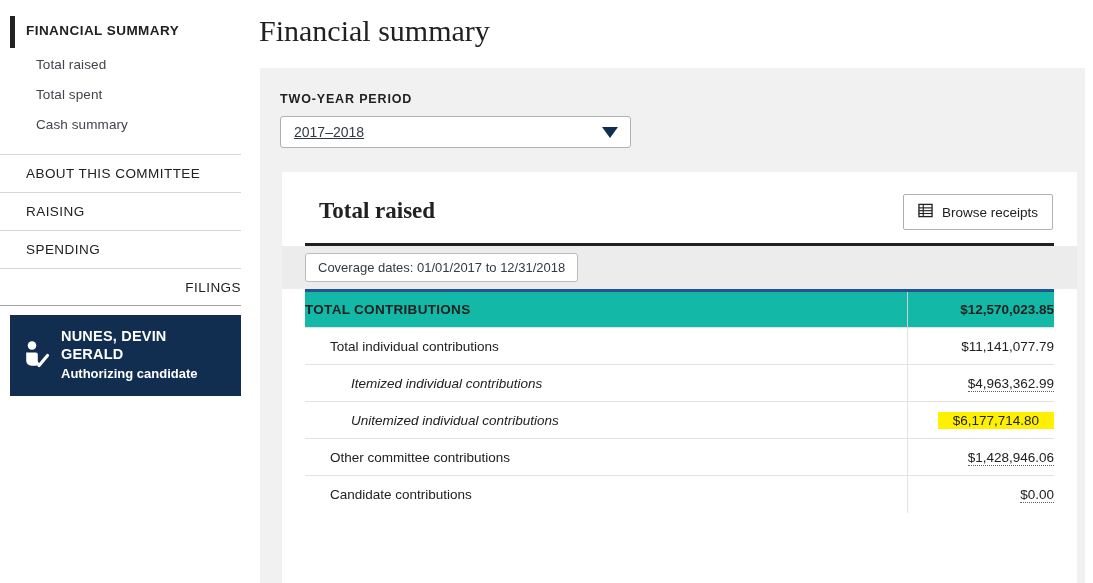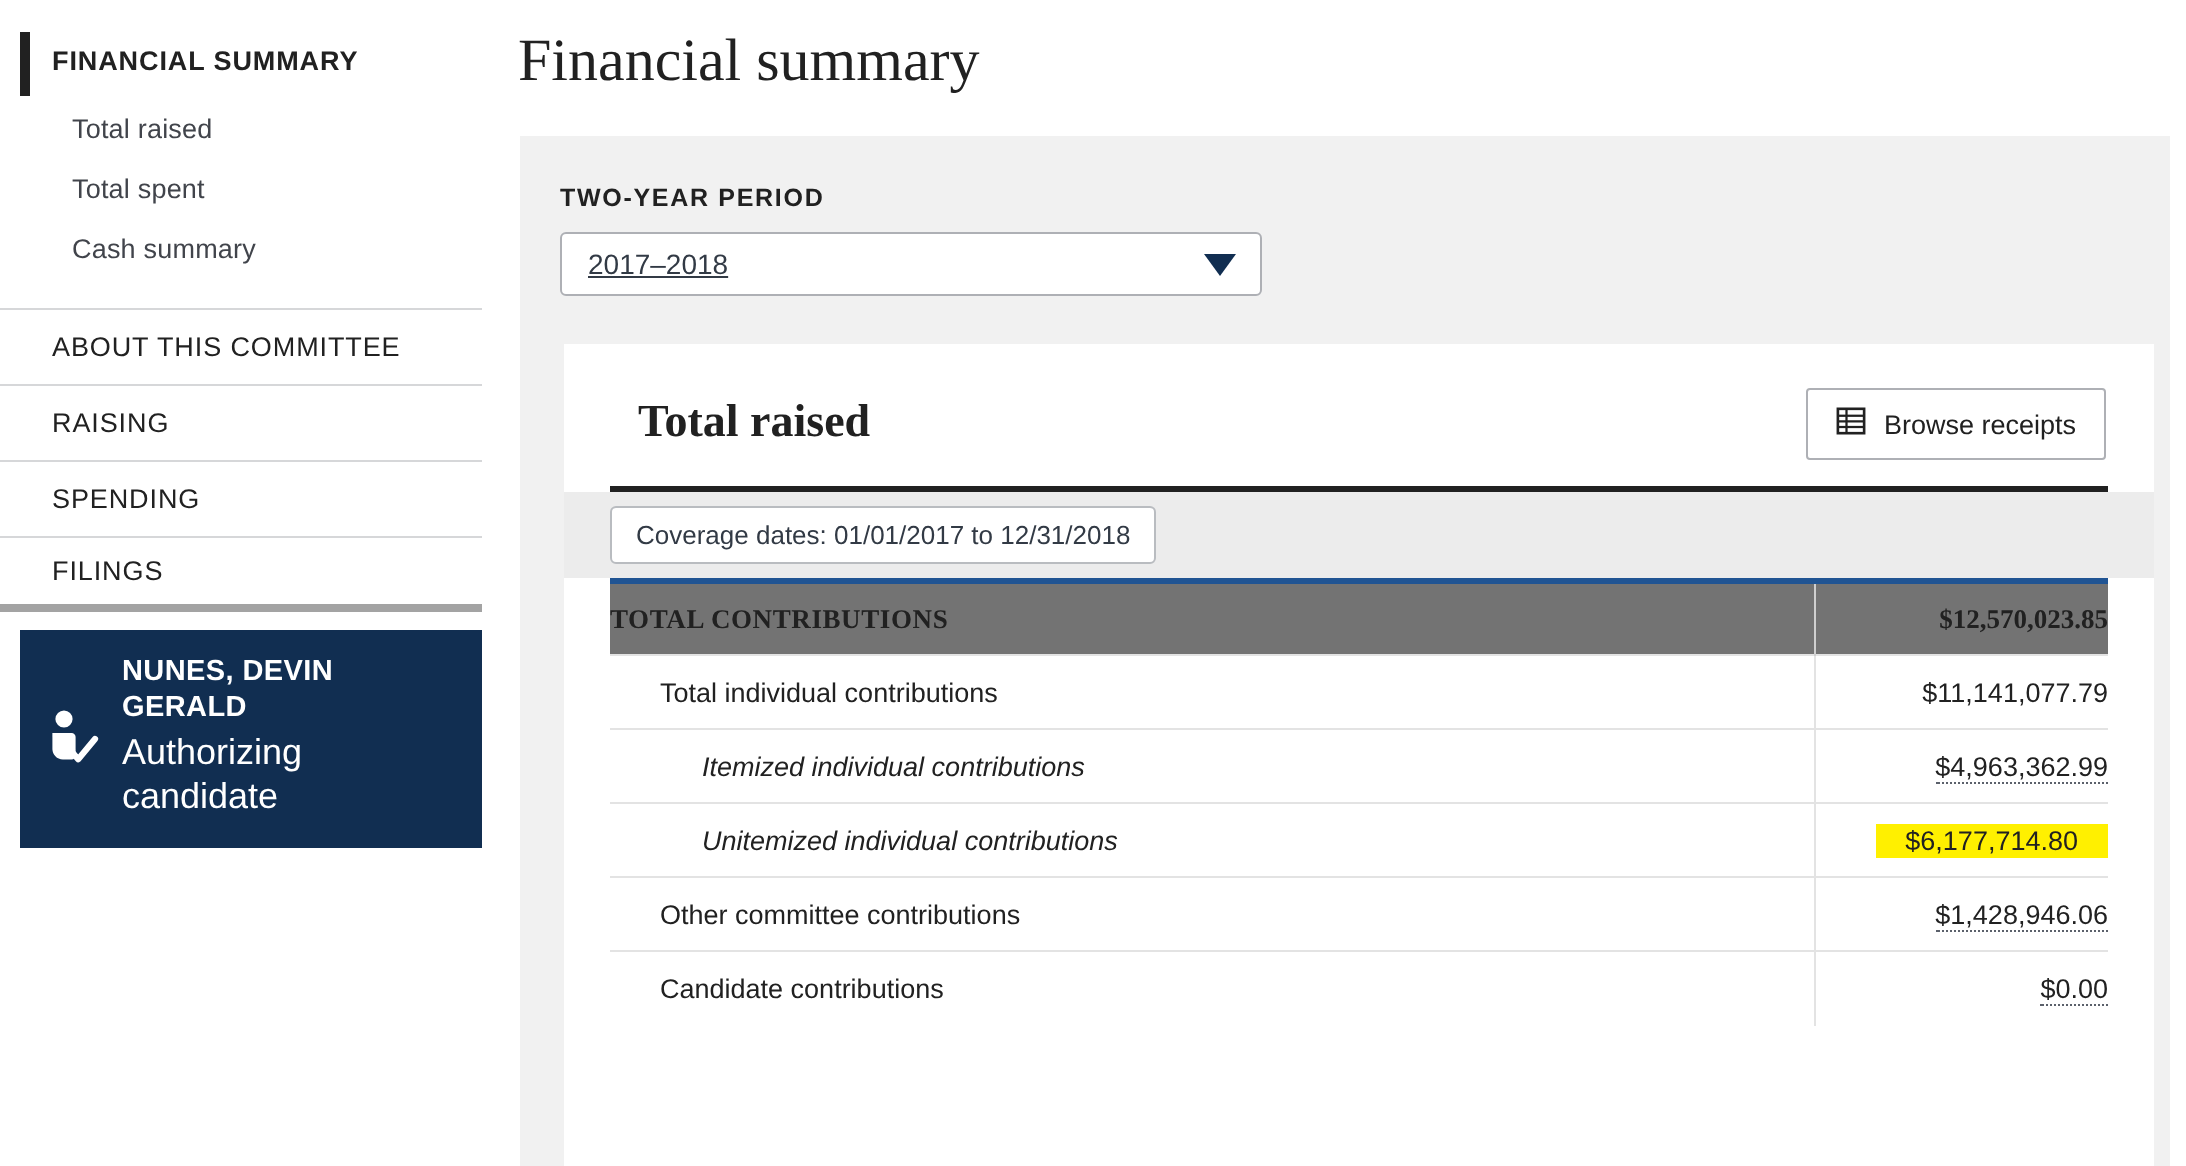--- a/index.html
+++ b/index.html
@@ -52,21 +52,21 @@
   }
   .side-sections { margin-top: 14px; padding: 0 14px 0 0; }
   .side-section {
     border-top: 1px solid #d6d7d9;
     padding-left: 26px;
     height: 38px;
     display: flex;
     align-items: center;
     cursor: pointer;
   }
-  .side-section:last-of-type { border-bottom: 4px solid #a3a3a3; }
+  .side-section:last-of-type { border-bottom: 1px solid #a3a3a3; justify-content: flex-end; }
   .side-section-label {
     font-size: 13.5px;
     letter-spacing: 0.45px;
     color: #212121;
     text-transform: uppercase;
   }
 
   .candidate-card {
     margin: 9px 14px 0 10px;
     background: #112e51;
@@ -79,22 +79,22 @@
   }
   .candidate-icon { flex: 0 0 30px; width: 30px; height: 34px; }
   .candidate-text { line-height: 1.22; }
   .candidate-name {
     font-size: 14.5px;
     font-weight: 700;
     letter-spacing: 0.2px;
     display: block;
   }
   .candidate-role {
-    font-size: 18px;
-    font-weight: 400;
+    font-size: 13px;
+    font-weight: 700;
     display: block;
     margin-top: 3px;
   }
 
   
   .main { flex: 1 1 auto; position: relative; background: #ffffff; }
   .page-title {
     font-family: "Liberation Serif", serif;
     font-size: 30px;
     color: #212121;
@@ -207,23 +207,22 @@
     color: #212121;
     white-space: nowrap;
   }
   .row-total {
     background: #b1b2b6;
     font-weight: 700;
   }
   .row-total .cell-label { letter-spacing: 0.3px; }
   .row-total .cell-value { font-weight: 700; }
   .row-sub {
-    background: #737373;
-    font-weight: 700;
-    font-family: Liberation Serif, serif;
+    background: #14b8a6;
+    font-weight: 700;
   }
   .row-sub .cell-label { letter-spacing: 0.3px; }
   .row-sub .cell-value { border-left: 1px solid #cfcfcf; font-weight: 700; }
   .row-lvl1 { background: #ffffff; border-top: 1px solid #e3e3e3; }
   .row-lvl1 .cell-label { padding-left: 25px; }
   .row-lvl1 .cell-value { border-left: 1px solid #e3e3e3; }
   .row-lvl2 { background: #ffffff; border-top: 1px solid #e3e3e3; }
   .row-lvl2 .cell-label { padding-left: 46px; font-style: italic; }
   .row-lvl2 .cell-value { border-left: 1px solid #e3e3e3; }
   .linkval {

